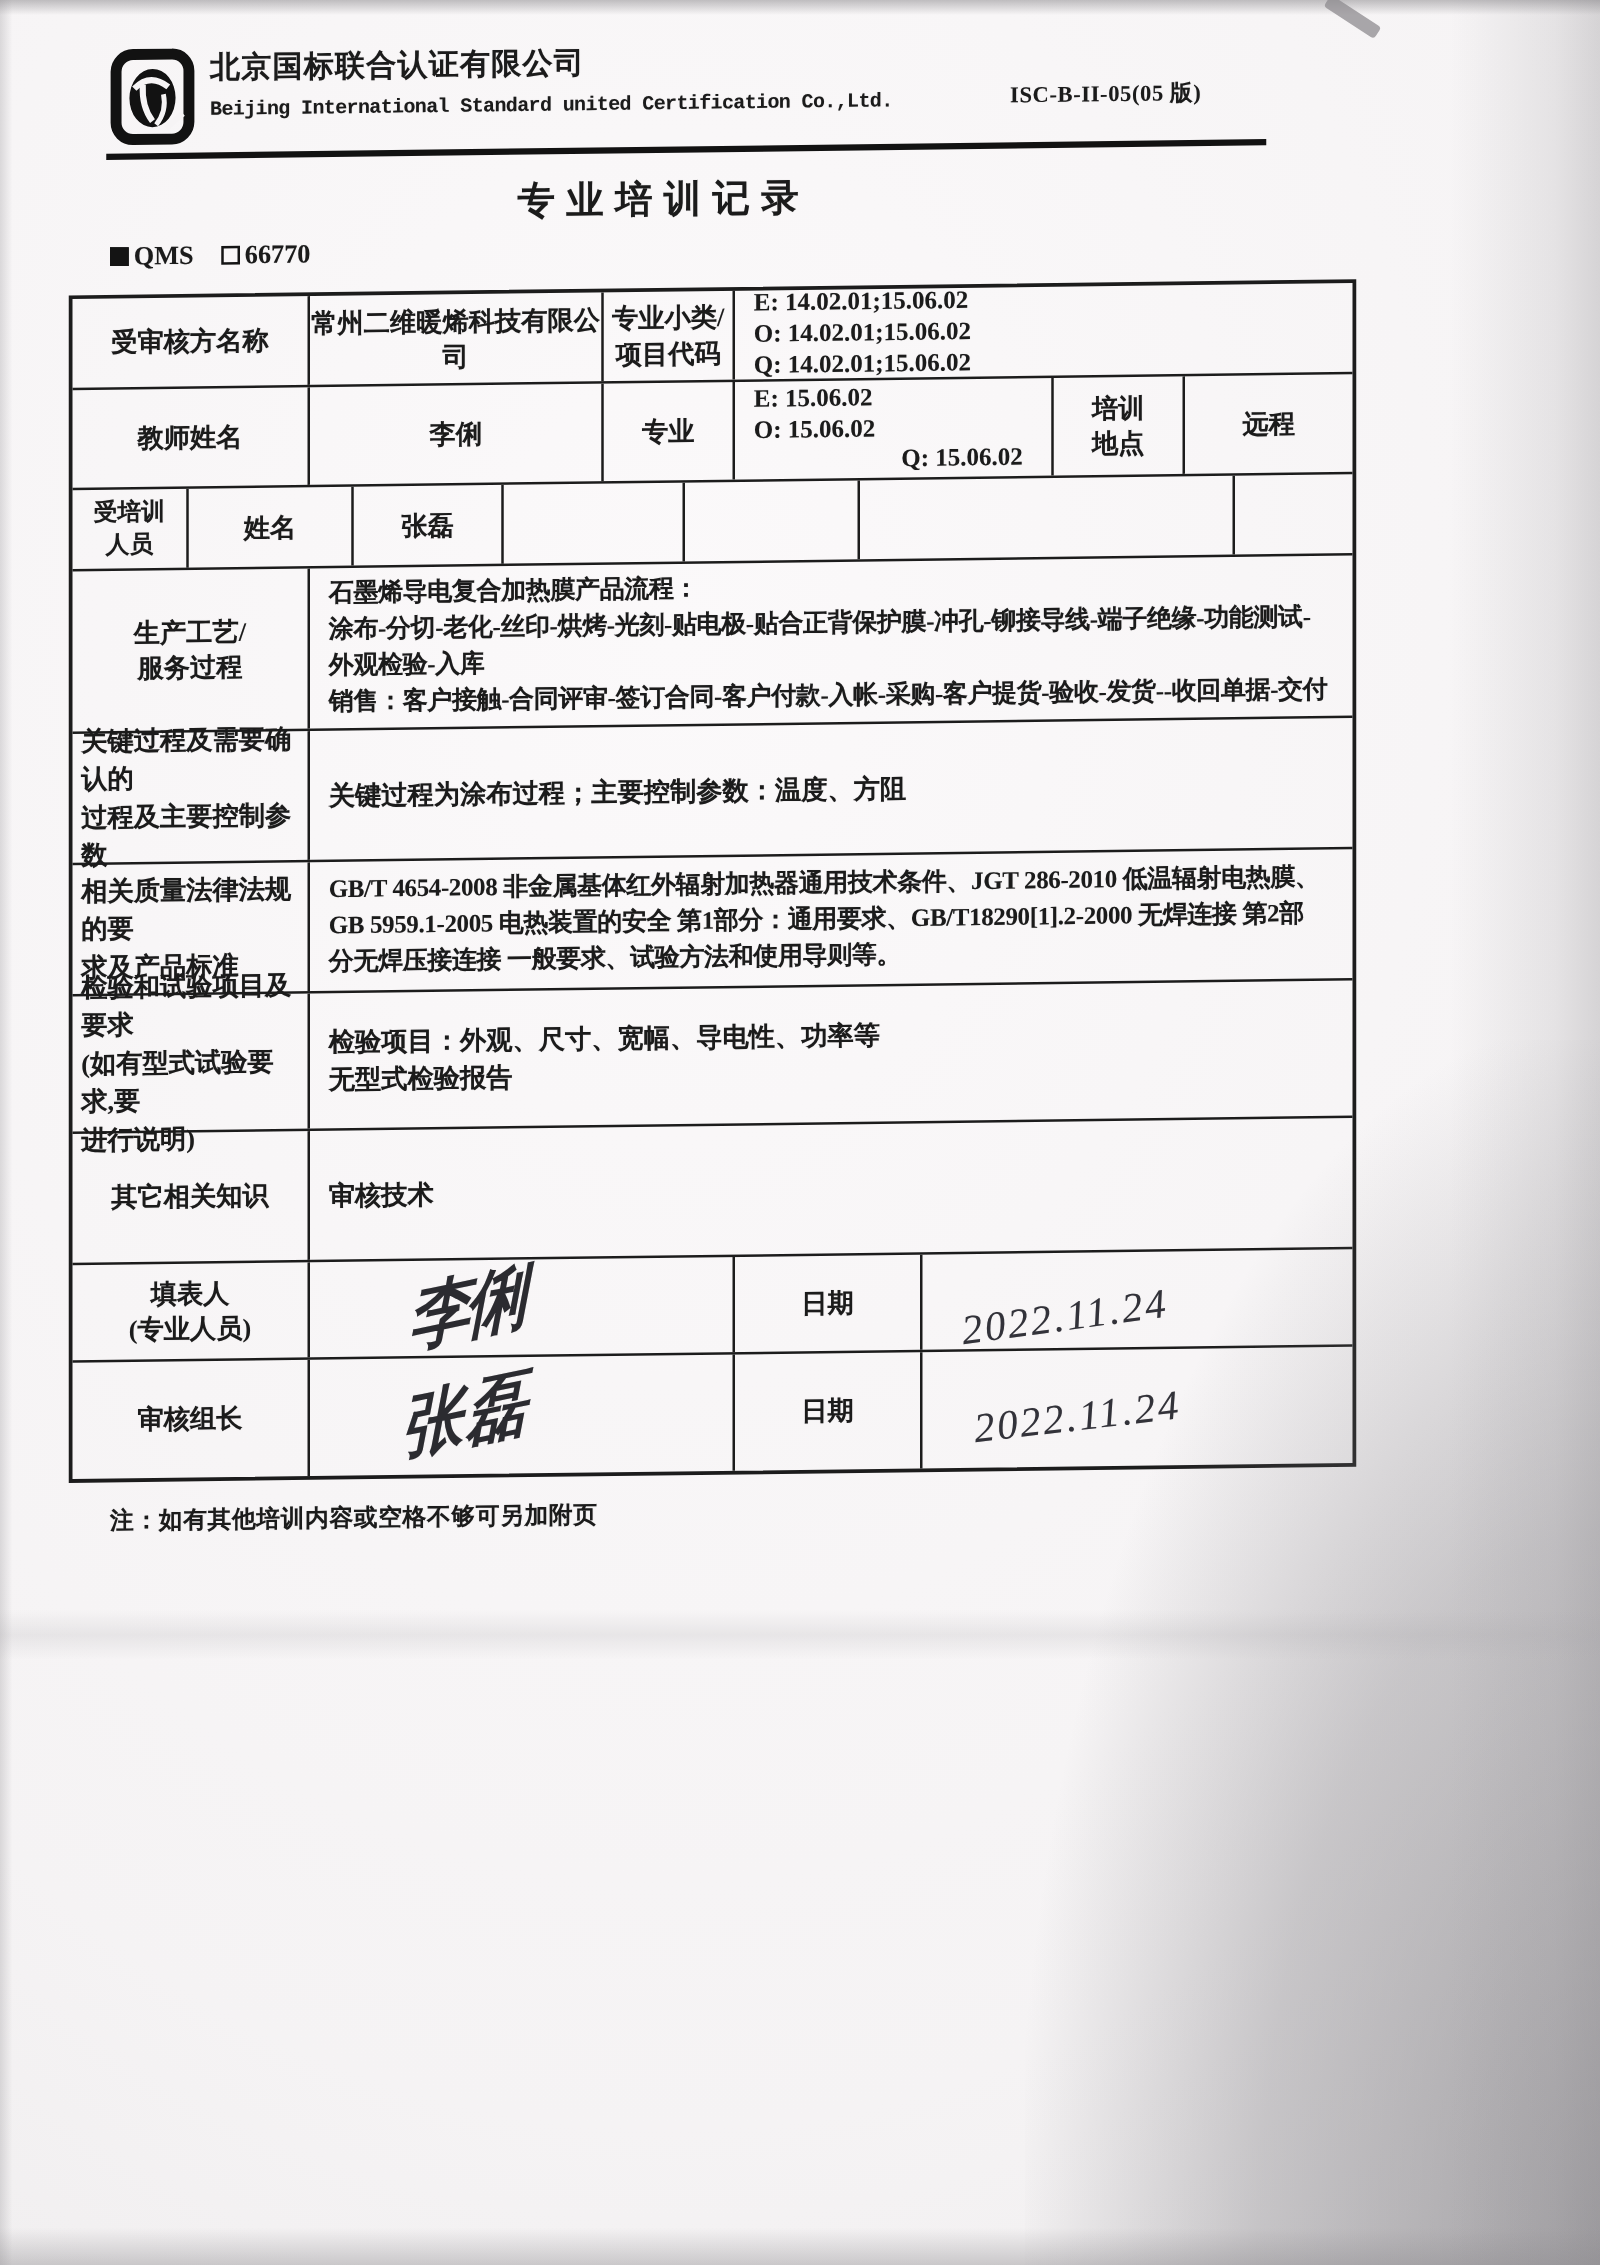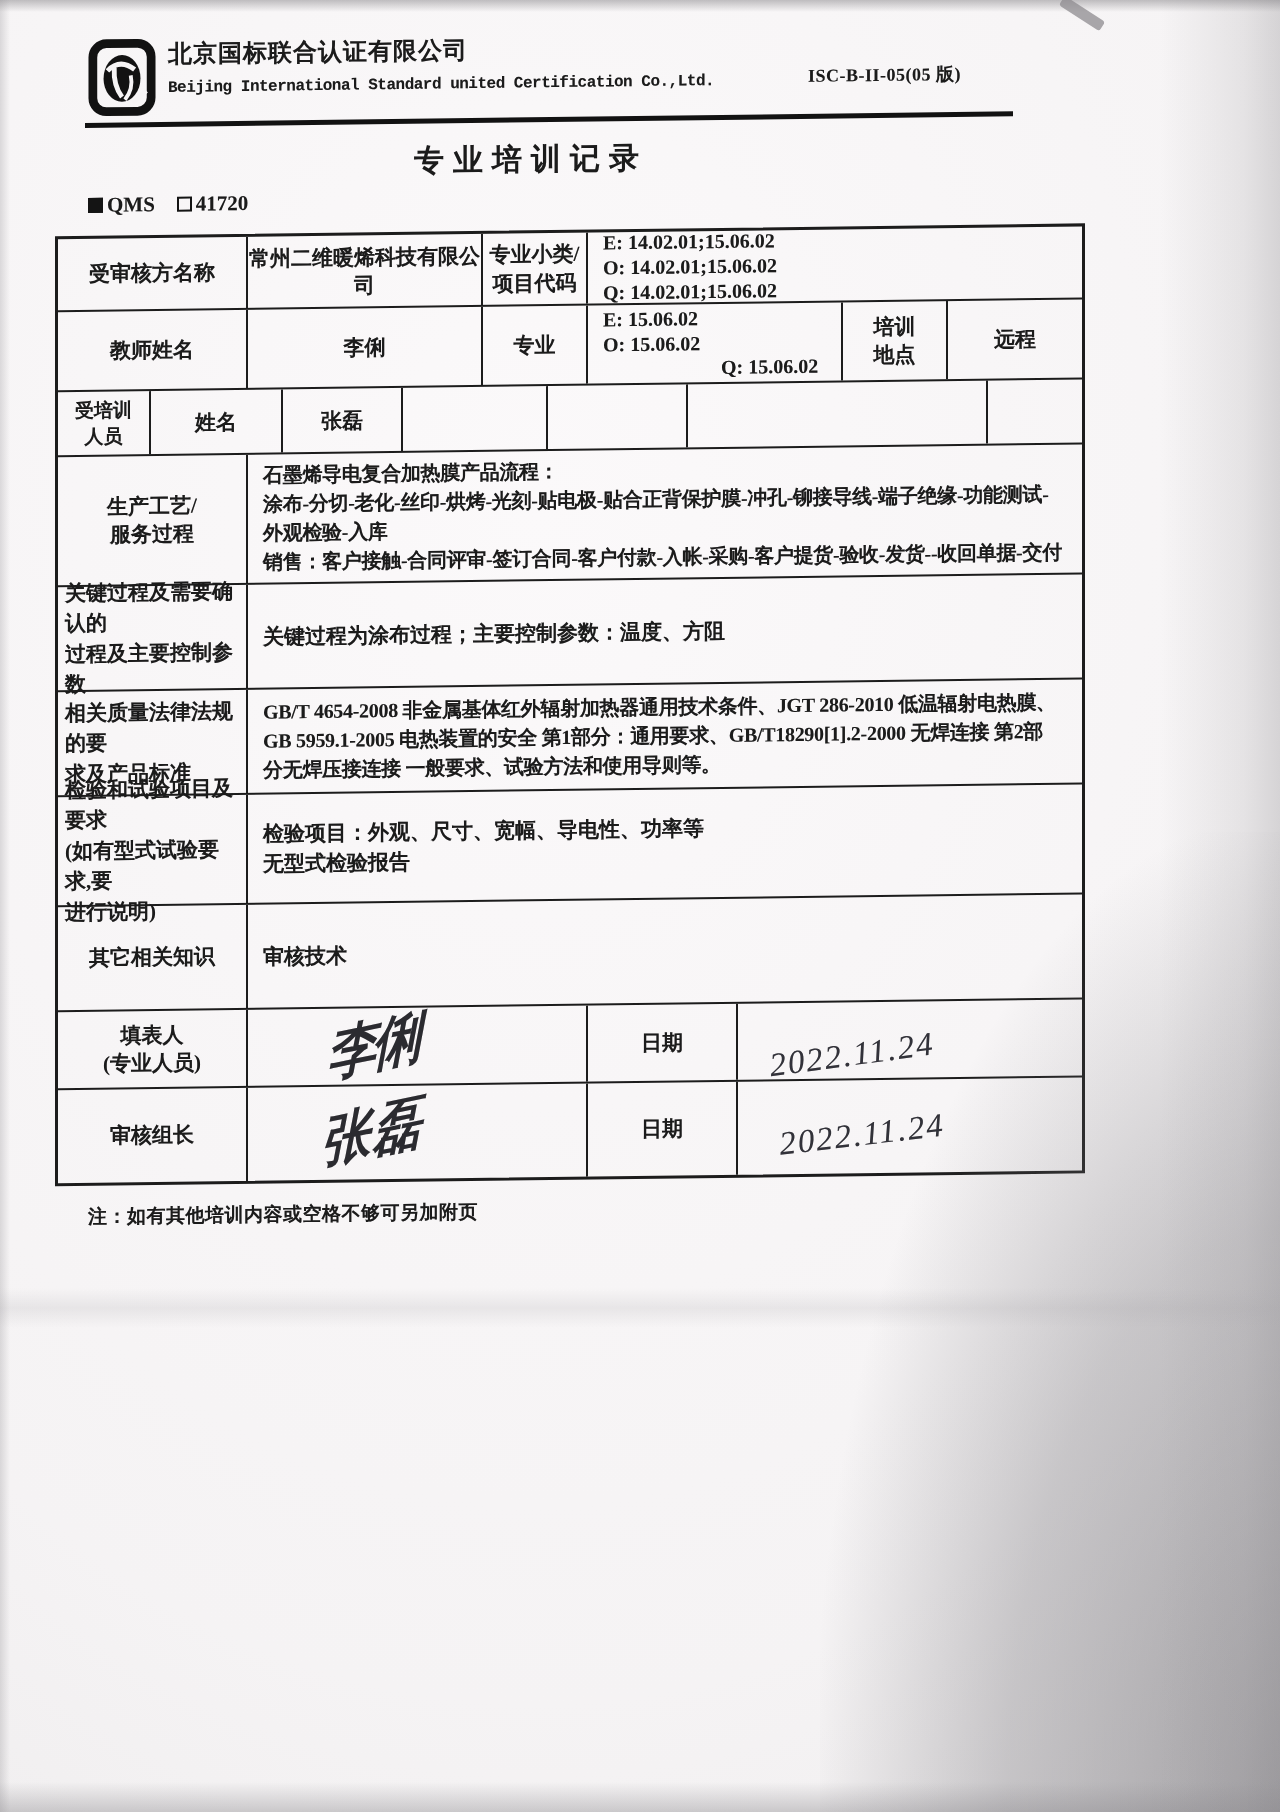--- a/index.html
+++ b/index.html
@@ -107,21 +107,21 @@
 
     <div class="page-title">专业培训记录</div>
 
     <div class="cbrow">
       <span class="cb">
         <span class="box filled"></span>
         <span>QMS</span>
       </span>
       <span class="cb">
         <span class="box"></span>
-        <span>41720</span>
+        <span>66770</span>
       </span>
     </div>
 
     <div class="tbl">
 
       <div class="trow h73">
         <div class="tc lbl w190">受审核方名称</div>
         <div class="tc val w235">常州二维暖烯科技有限公司</div>
         <div class="tc lbl w105">专业小类/
 项目代码</div>

